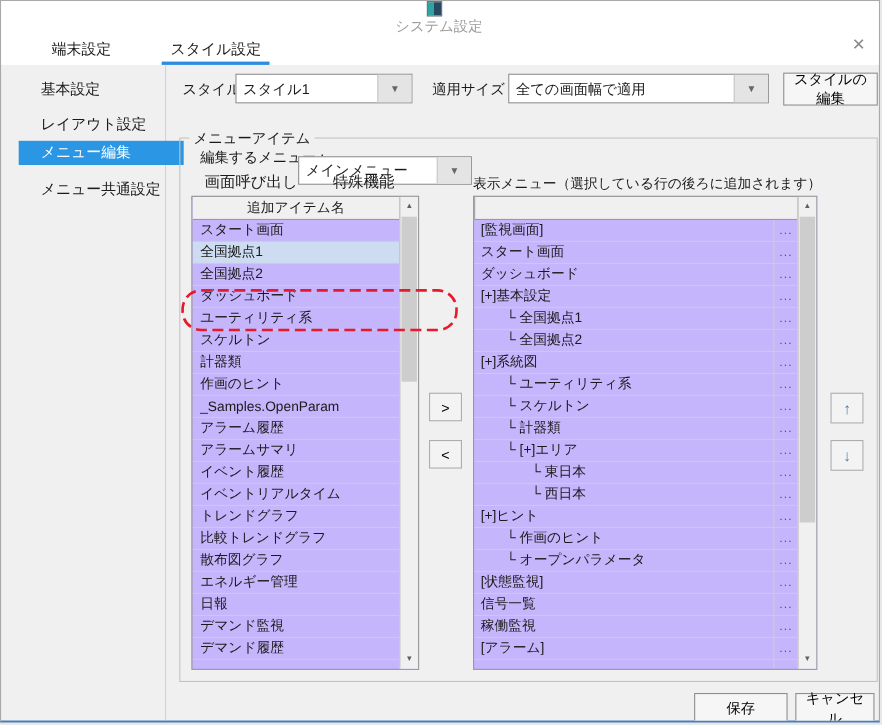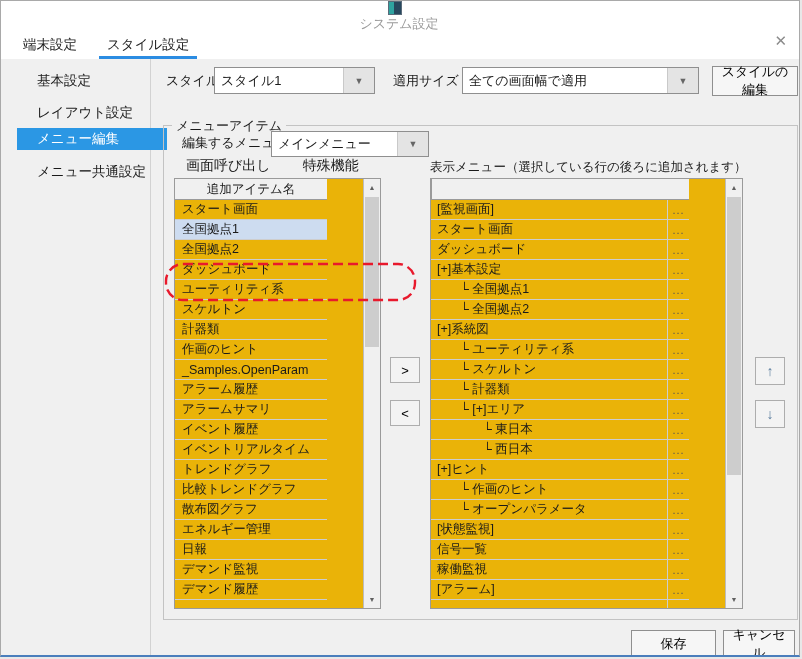--- a/index.html
+++ b/index.html
@@ -12,21 +12,21 @@
     overflow:hidden;
   }
   
   .titlebar{height:30px;background:#fff;display:flex;align-items:center;padding:0 12px 0 10px;flex-direction:column;}
   .app-icon{width:14px;height:14px;flex:none;border:1px solid #5a6b7a;
     background:linear-gradient(90deg,#2fa3a0 0 45%,#27485e 45% 100%);margin-right:8px;}
   .title{color:#9b9b9b;font-size:13px;}
   .close{margin-left:auto;color:#8b8b8b;font-size:15px;line-height:15px;cursor:default;}
   
   .tabstrip{height:28px;background:#fff;display:flex;align-items:stretch;padding-left:14px;}
-  .tab{font-size:13.5px;padding:5px 8px 0;margin-right:14px;border-bottom:3px solid transparent;}
+  .tab{font-size:13.5px;padding:5px 8px 0;margin-right:14px;border-bottom:3px solid transparent;margin-left:24px;}
   .tab.active{border-bottom-color:#2b8ce2;}
   
   .body{display:flex;height:597px;}
   .sidebar{width:150px;flex:none;border-right:1px solid #d2d2d2;position:relative;}
   .sb-item{position:absolute;left:16px;width:150px;padding-left:20px;font-size:13.5px;height:24px;line-height:24px;}
   .sb-item:nth-child(1){top:10px;}
   .sb-item:nth-child(2){top:42px;}
   .sb-item:nth-child(3){top:69px;height:22px;line-height:22px;}
   .sb-item:nth-child(4){top:101px;}
   .sb-item.active{background:#2b97e4;color:#fff;}
@@ -41,27 +41,27 @@
   #lbl-style{left:15px;top:8px;}
   #lbl-size{left:242px;top:8px;}
   #combo-size{left:311px;top:8px;width:237px;}
   .btn{position:absolute;background:#f6f6f6;border:1px solid #8f8f8f;
     display:flex;align-items:center;justify-content:center;font-size:13px;font-family:inherit;}
   #btn-edit-style{left:561px;top:7px;width:86px;height:30px;}
   
   .groupbox{position:absolute;left:12px;top:66px;width:635px;height:495px;border:1px solid #c3c3c3;}
   .legend{position:absolute;top:-9px;left:8px;background:#f0f0f0;padding:0 4px;font-size:13px;}
   #lbl-edit-menu{left:18px;top:3px;}
-  #combo-edit-menu{left:107px;top:5px;width:158px;height:26px;}
+  #combo-edit-menu{left:107px;top:16px;width:158px;height:26px;}
   .innertabs{position:absolute;left:10px;top:28px;display:flex;}
   .itab{padding:3px 12px 4px;margin-right:8px;border-bottom:3px solid transparent;font-size:14px;}
   .itab.active{border-bottom-color:#2b8ce2;}
   #right-list-label{position:absolute;left:266px;top:33px;font-size:12.5px;white-space:nowrap;}
   
-  .list{position:absolute;display:flex;border:1px solid #9a9a9a;background:#eab308;gap:36px;}
+  .list{position:absolute;display:flex;border:1px solid #9a9a9a;background:#c4b5fd;}
   #left-list{left:10px;top:52px;width:207px;height:431px;}
   #right-list{left:266px;top:52px;width:313px;height:431px;}
   .cells{flex:1;display:flex;flex-direction:column;overflow:hidden;}
   .lheader{height:21px;flex:none;background:#f0f0f0;border-bottom:1px solid #9a9a9a;
     display:flex;align-items:center;font-size:12.5px;}
   .lheader .hname{flex:1;text-align:center;}
   .lheader .hmore{width:22px;flex:none;height:100%;border-left:1px solid #9a9a9a;}
   .lbody{flex:1;overflow:hidden;}
   .lrow{height:20px;border-bottom:1px solid #cdcdcd;display:flex;align-items:center;
     padding-left:7px;font-size:12.5px;white-space:nowrap;}

